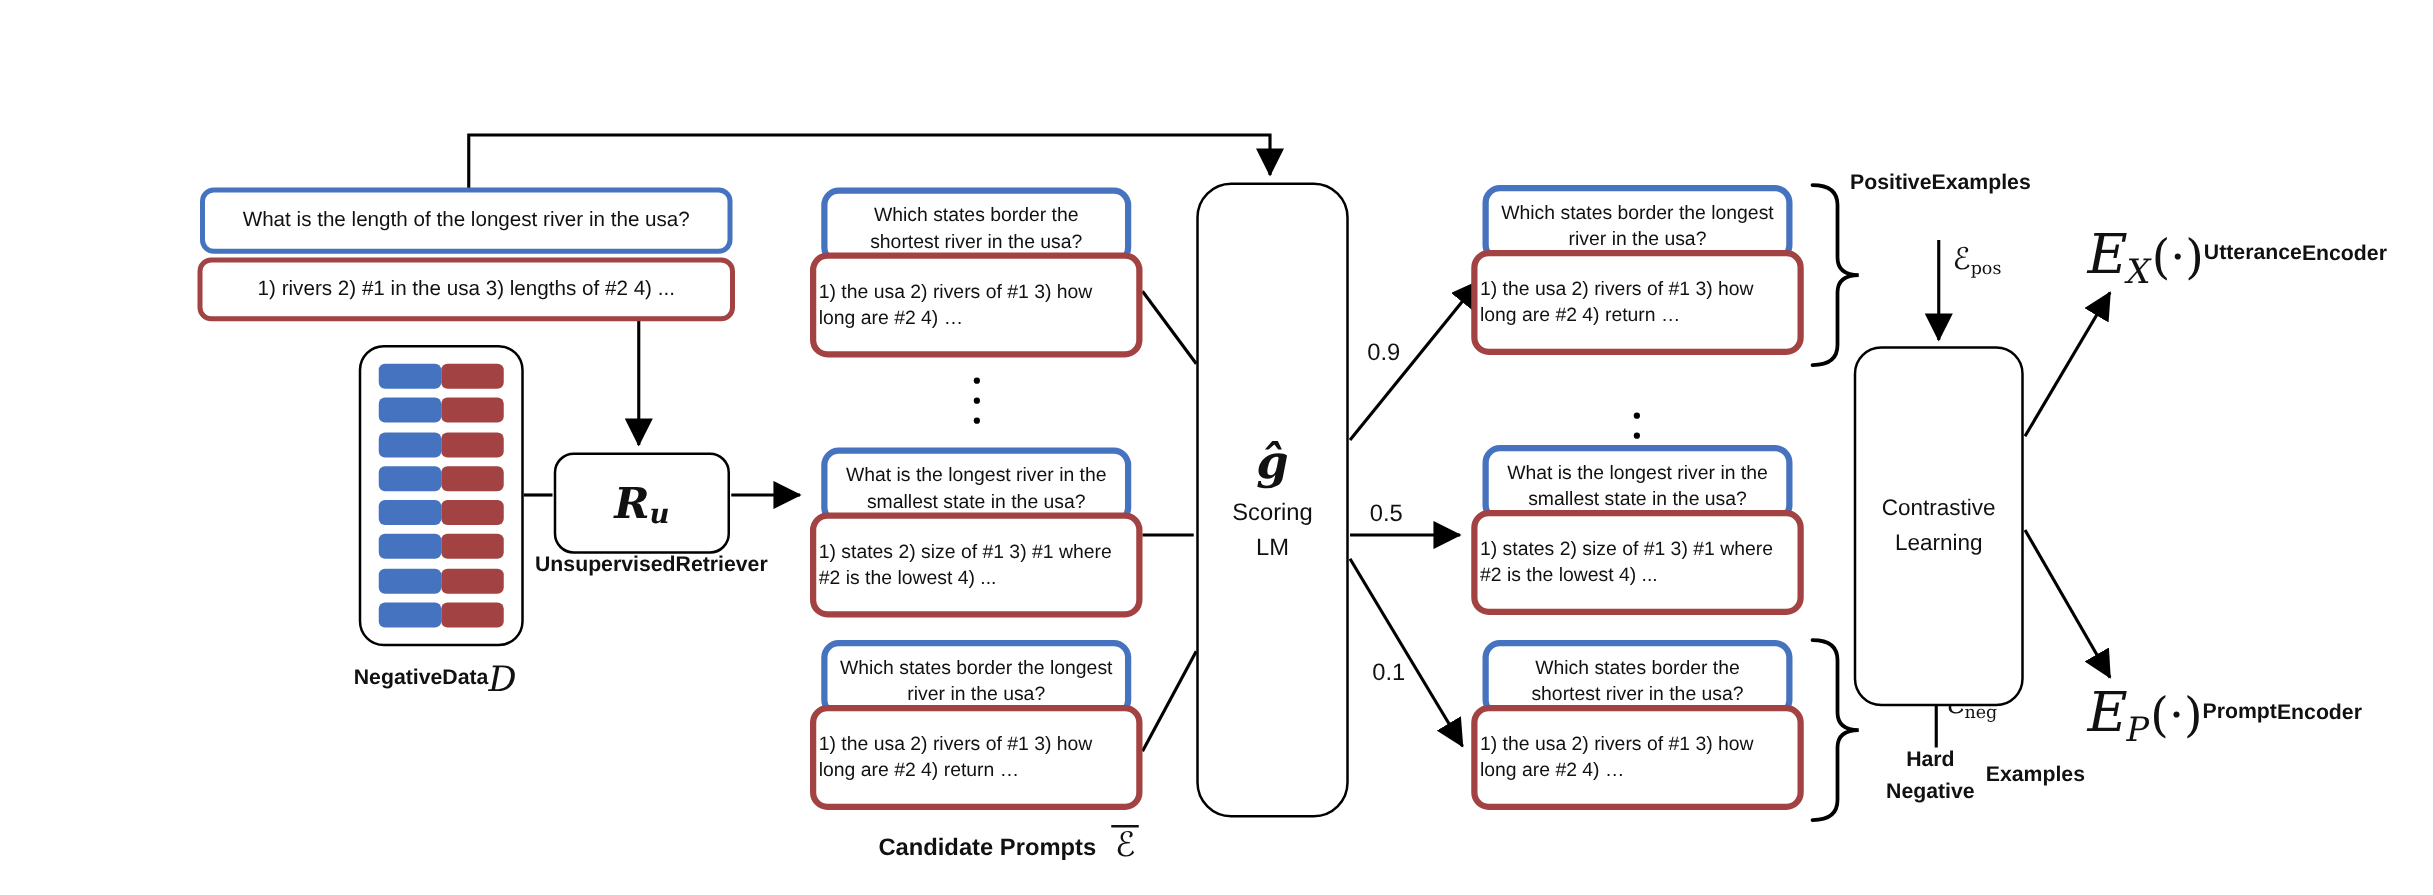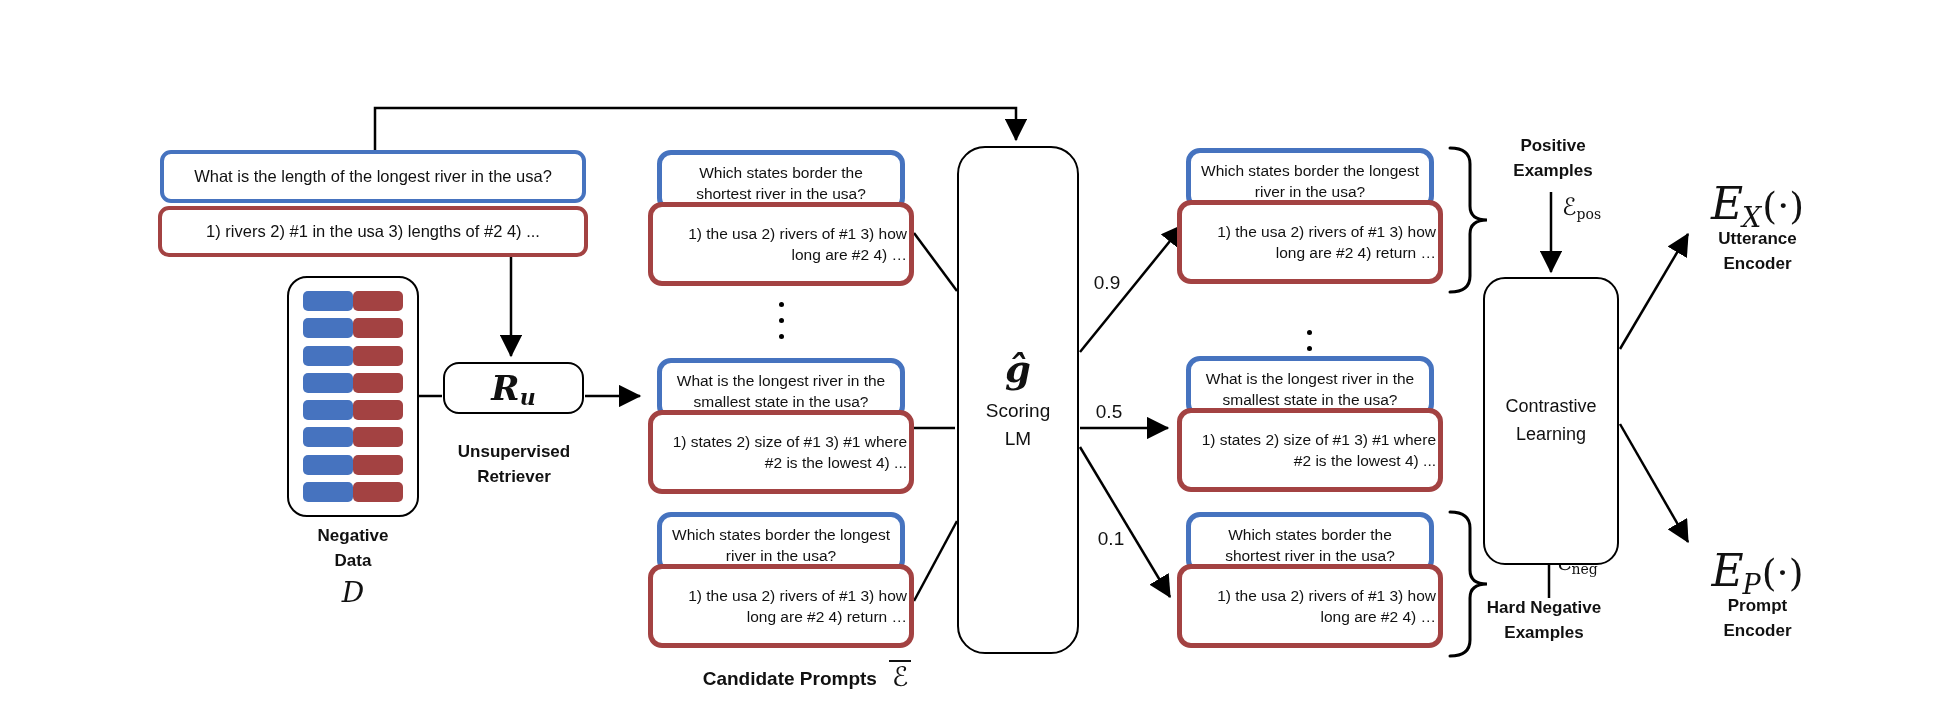--- a/index.html
+++ b/index.html
@@ -12,21 +12,21 @@
   }
   .abs{position:absolute;}
   
   .ubox{
     border:5px solid var(--blue); border-radius:14px; background:#fff;
     display:flex; align-items:center; justify-content:center; text-align:center;
     font-size:15.5px; line-height:1.38; box-sizing:border-box;
   }
   .pbox{
     border:5px solid var(--red); border-radius:14px; background:#fff;
-    display:flex; align-items:center; justify-content:center; text-align:right;
+    display:flex; align-items:center; justify-content:center; text-align:left;
     font-size:15.5px; line-height:1.38; box-sizing:border-box;
   }
   .single{font-size:16.5px; border-width:4.5px; border-radius:11px;}
   .pair{position:absolute; width:266px;}
   .pair .ubox{position:relative; margin:0 9px; height:62px; padding:16px 8px 12px 8px; z-index:1;}
   .pair .pbox{position:relative; margin-top:-10px; height:84px; padding:2px 2px; z-index:2;}
   
   #train-box{
     left:287px; top:276px; width:132px; height:241px; border:2.5px solid #000;
     border-radius:20px; background:#fff; box-sizing:border-box;
@@ -49,21 +49,21 @@
   .scriptE .rsub{font-size:14px; font-style:normal; font-family:"DejaVu Serif", serif; position:relative; top:0.25em;}
   .ebar{display:inline-block; border-top:2.5px solid var(--ink); padding:1px 3px 0 3px; line-height:1; font-style:italic;}
   .vdots{display:flex; flex-direction:column; align-items:center; gap:11px;}
   .vdots .dot{width:5px; height:5px; border-radius:50%; background:#000;}
   .score{font-size:19px; width:44px; text-align:center;}
   svg{position:absolute; left:0; top:0; pointer-events:none;}
   .enc-formula{font-family:"DejaVu Serif", serif; white-space:nowrap;}
   .enc-formula .mE{font-size:44px; font-style:italic;}
   .enc-formula .mSub{font-size:27px; font-style:italic; position:relative; top:0.28em; left:-1px;}
   .enc-formula .mArgs{font-size:38px;}
-  .center-col{display:flex; flex-direction:column; align-items:center; text-align:center;}
+  .center-col{display:flex; flex-direction:row; align-items:center; text-align:center;}
 </style>
 </head>
 <body>
 
 <div id="canvas">
 
   <svg width="1946" height="716">
     <defs>
       <marker id="arr" markerWidth="10" markerHeight="9" refX="8.5" refY="4.5" orient="auto">
         <path d="M0,0 L9,4.5 L0,9 Z" fill="#000"></path>
@@ -136,21 +136,21 @@
         <div class="cell b"></div>
         <div class="cell r"></div>
       </div>
   </div>
   <div class="abs center-col" style="left:283px; top:524px; width:140px;">
     <div class="lbl17">Negative</div>
     <div class="lbl17">Data</div>
     <div class="serif-i" style="font-size:28px; margin-top:3px;">D</div>
   </div>
 
-  <div class="abs node" style="left:443px; top:362px; width:141px; height:52px;">
+  <div class="abs node" style="left:443px; top:362px; width:141px; height:81px;">
     <div style="white-space:nowrap;">
       <span class="math-big" style="font-size:34px;">R</span><span class="math-big sub" style="font-size:22px;">u</span>
     </div>
   </div>
   <div class="abs center-col" style="left:428px; top:440px; width:172px;">
     <div class="lbl17">Unsupervised</div>
     <div class="lbl17">Retriever</div>
   </div>
 
   <div class="pair" style="left:648px; top:150px;">
@@ -231,21 +231,21 @@
     <div class="lbl17">Positive</div>
     <div class="lbl17">Examples</div>
   </div>
   <div class="abs scriptE" style="left:1562px; top:193px;">
     <span>ℰ</span><span class="rsub">pos</span>
   </div>
 
   <div class="abs scriptE" style="left:1557px; top:548px;">
     <span>ℰ</span><span class="rsub">neg</span>
   </div>
-  <div class="abs center-col" style="left:1448px; top:596px; width:168px;padding-left:12px;">
+  <div class="abs center-col" style="left:1488px; top:596px; width:168px;padding-left:12px;">
     <div class="lbl17">Hard Negative</div>
     <div class="lbl17">Examples</div>
   </div>
 
   <div class="abs node" style="left:1483px; top:277px; width:136px; height:288px; border-radius:22px;">
     <div style="font-size:18px; line-height:1.55;">Contrastive</div>
     <div style="font-size:18px; line-height:1.55;">Learning</div>
   </div>
 
   <div class="abs center-col" style="left:1670px; top:178px; width:175px;">

